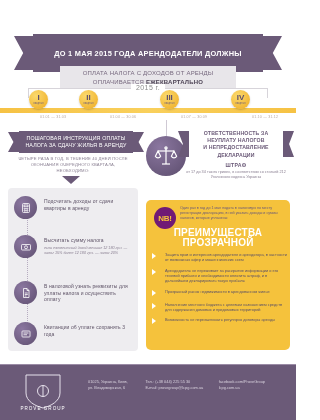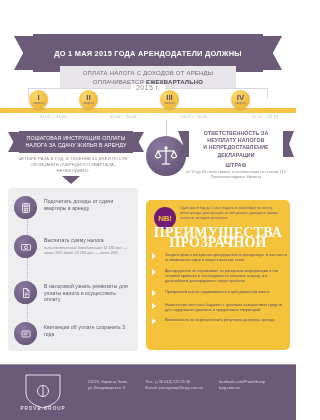--- a/index.html
+++ b/index.html
@@ -146,22 +146,22 @@
     position:absolute;left:154px;top:207px;width:22px;height:22px;border-radius:50%;
     background:#701a75;color:#f5c23c;font-size:8px;font-weight:bold;
     display:flex;align-items:center;justify-content:center;letter-spacing:-.2px;
   }
   .nb-note{
     position:absolute;left:180px;top:206px;width:104px;
     font-size:3.7px;line-height:5px;color:#6b5a78;
   }
   .adv-title{
     position:absolute;left:150px;top:228px;width:136px;text-align:center;
-    color:#fff;font-size:14px;font-weight:bold;line-height:10px;
-    text-transform:uppercase;letter-spacing:.2px;font-family:Liberation Serif, serif;
+    color:#fff;font-size:10px;font-weight:bold;line-height:10px;
+    text-transform:uppercase;letter-spacing:.2px;
   }
   .adv-list{position:absolute;left:152px;top:252px;width:136px;}
   .adv-item{display:flex;align-items:flex-start;margin-bottom:5.5px;}
   .adv-arrow{
     flex:0 0 6px;margin-top:1px;width:0;height:0;
     border-top:3px solid transparent;border-bottom:3px solid transparent;
     border-left:4.5px solid #fff;
   }
   .adv-text{font-size:3.9px;line-height:5.2px;color:#5d5266;margin-left:3px;}
 

